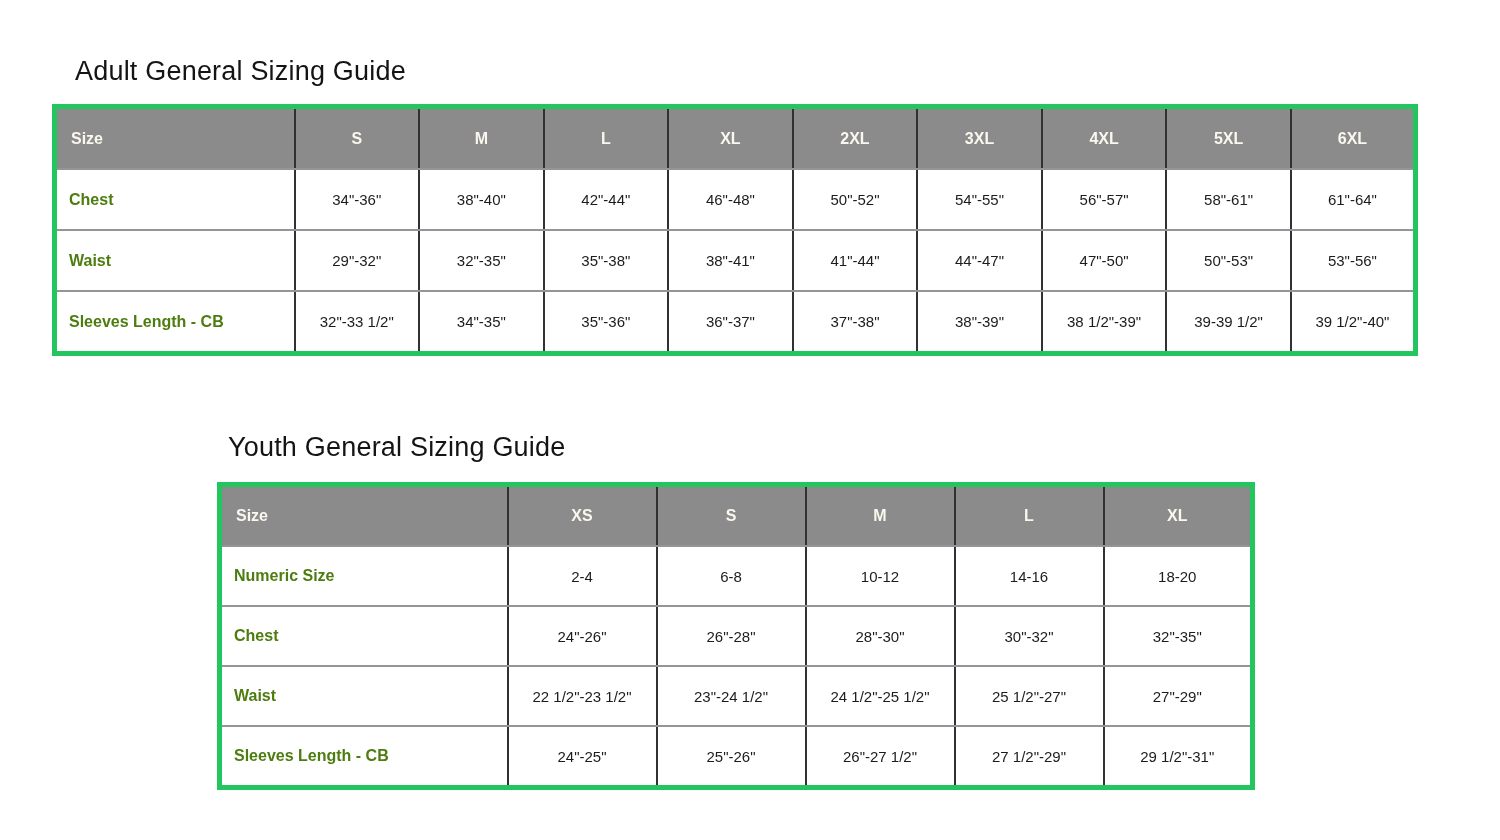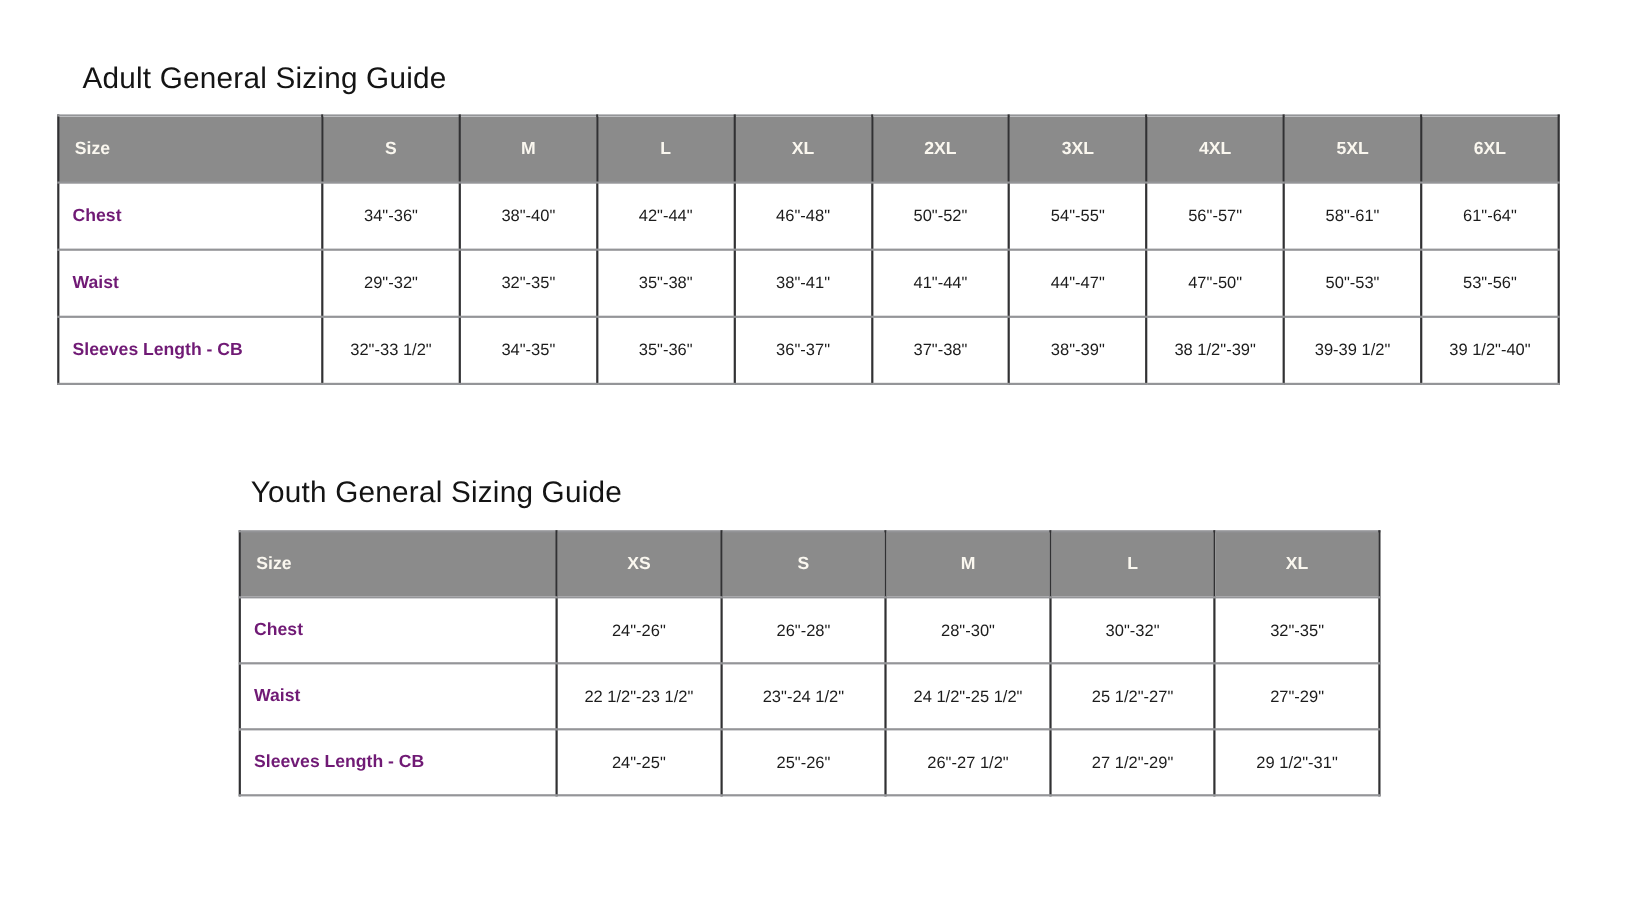--- a/index.html
+++ b/index.html
@@ -20,21 +20,21 @@
     letter-spacing:0.2px;
     white-space:nowrap;
   }
   #adult-title{left:55px;top:56px;margin-left:20px;}
   #youth-title{left:228px;top:432px;}
 
   table.sizing-table{
     position:absolute;
     border-collapse:collapse;
     table-layout:fixed;
-    border:2px solid #22c55e;
+    border:5px solid #22c55e;
     background:#ffffff;
   }
   #adult-table{left:52px;top:104px;width:1366px;}
   #youth-table{left:217px;top:482px;width:1038px;}
 
   #adult-table col.label-col{width:240px;}
   #youth-table col.label-col{width:288px;}
 
   .sizing-table th, .sizing-table td{
     border:2px solid;
@@ -55,21 +55,21 @@
   }
   .sizing-table th.label-cell{
     text-align:left;
     padding-left:14px;
   }
   .sizing-table td.label-cell{
     text-align:left;
     padding-left:12px;
     font-weight:700;
     font-size:16px;
-    color:#701a75;
+    color:#4d7c0f;
   }
   .sizing-table td{
     font-size:15px;
     color:#1c1c1c;
   }
 </style>
 </head>
 <body>
 
 <section>
@@ -158,20 +158,28 @@
           <th class="label-cell">Size</th>
           <th>XS</th>
           <th>S</th>
           <th>M</th>
           <th>L</th>
           <th>XL</th>
         </tr>
       </thead>
       <tbody>
         <tr>
+          <td class="label-cell">Numeric Size</td>
+          <td>2-4</td>
+          <td>6-8</td>
+          <td>10-12</td>
+          <td>14-16</td>
+          <td>18-20</td>
+        </tr>
+        <tr>
           <td class="label-cell">Chest</td>
           <td>24"-26"</td>
           <td>26"-28"</td>
           <td>28"-30"</td>
           <td>30"-32"</td>
           <td>32"-35"</td>
         </tr>
         <tr>
           <td class="label-cell">Waist</td>
           <td>22 1/2"-23 1/2"</td>

